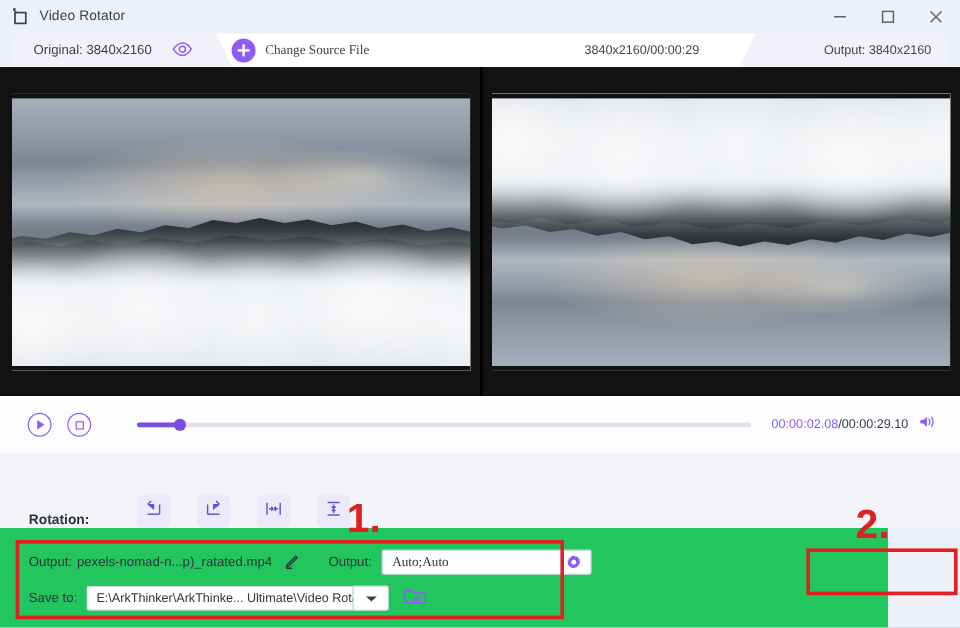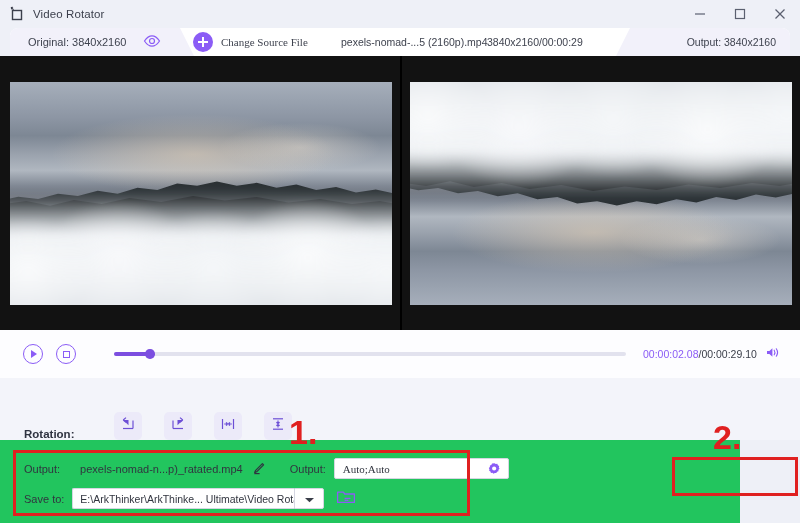--- a/index.html
+++ b/index.html
@@ -252,21 +252,21 @@
   .field-label { font-size: 11px; color: #31353f; }
   .row1 {
     position: absolute; left: 24px; top: 18px;
     display: flex; align-items: center;
   }
   .row2 {
     position: absolute; left: 24px; top: 48px;
     display: flex; align-items: center;
   }
   .out-filename {
-    margin-left: 20px; font-size: 11px; color: #31353f;
+    margin-left: 4px; font-size: 11px; color: #31353f;
   }
   .pencil { margin-left: 9px; cursor: pointer; display: flex; }
   .lbl-output2 { margin-left: 25px; font-size: 11px; color: #31353f; }
   .input-box {
     position: relative; margin-left: 8px;
     width: 175px; height: 21px;
     background: #fff; border: 1px solid #d5d7e2;
     border-radius: 2px; display: flex; align-items: center;
   }
   .input-box span { margin-left: 8px; font-size: 11px; color: #31353f; font-family: Liberation Serif, serif; }
@@ -355,21 +355,20 @@
         <path d="M1.5 7 C4 3.2 7 1.8 9 1.8 C11 1.8 14 3.2 16.5 7 C14 10.8 11 12.2 9 12.2 C7 12.2 4 10.8 1.5 7 Z" fill="none" stroke="#8b5cf6" stroke-width="1.2"></path>
         <circle cx="9" cy="7" r="2.5" fill="none" stroke="#8b5cf6" stroke-width="1.2"></circle>
       </svg>
     </span>
 
     <div class="chg-src">
       <span class="plus-circle"></span>
       <span class="chg-src-label">Change Source File</span>
     </div>
 
-    <span class="hdr-filename">pexels-nomad-...5 (2160p).mp4</span>
     <span class="hdr-resdur">3840x2160/00:00:29</span>
     <span class="hdr-output-text">Output: 3840x2160</span>
   </div>
 
   <div class="stage">
     <div class="pane pane-left">
       <div class="video">
         <div class="sky"></div>
         <div class="ridge"></div>
         <div class="ridge2"></div>

